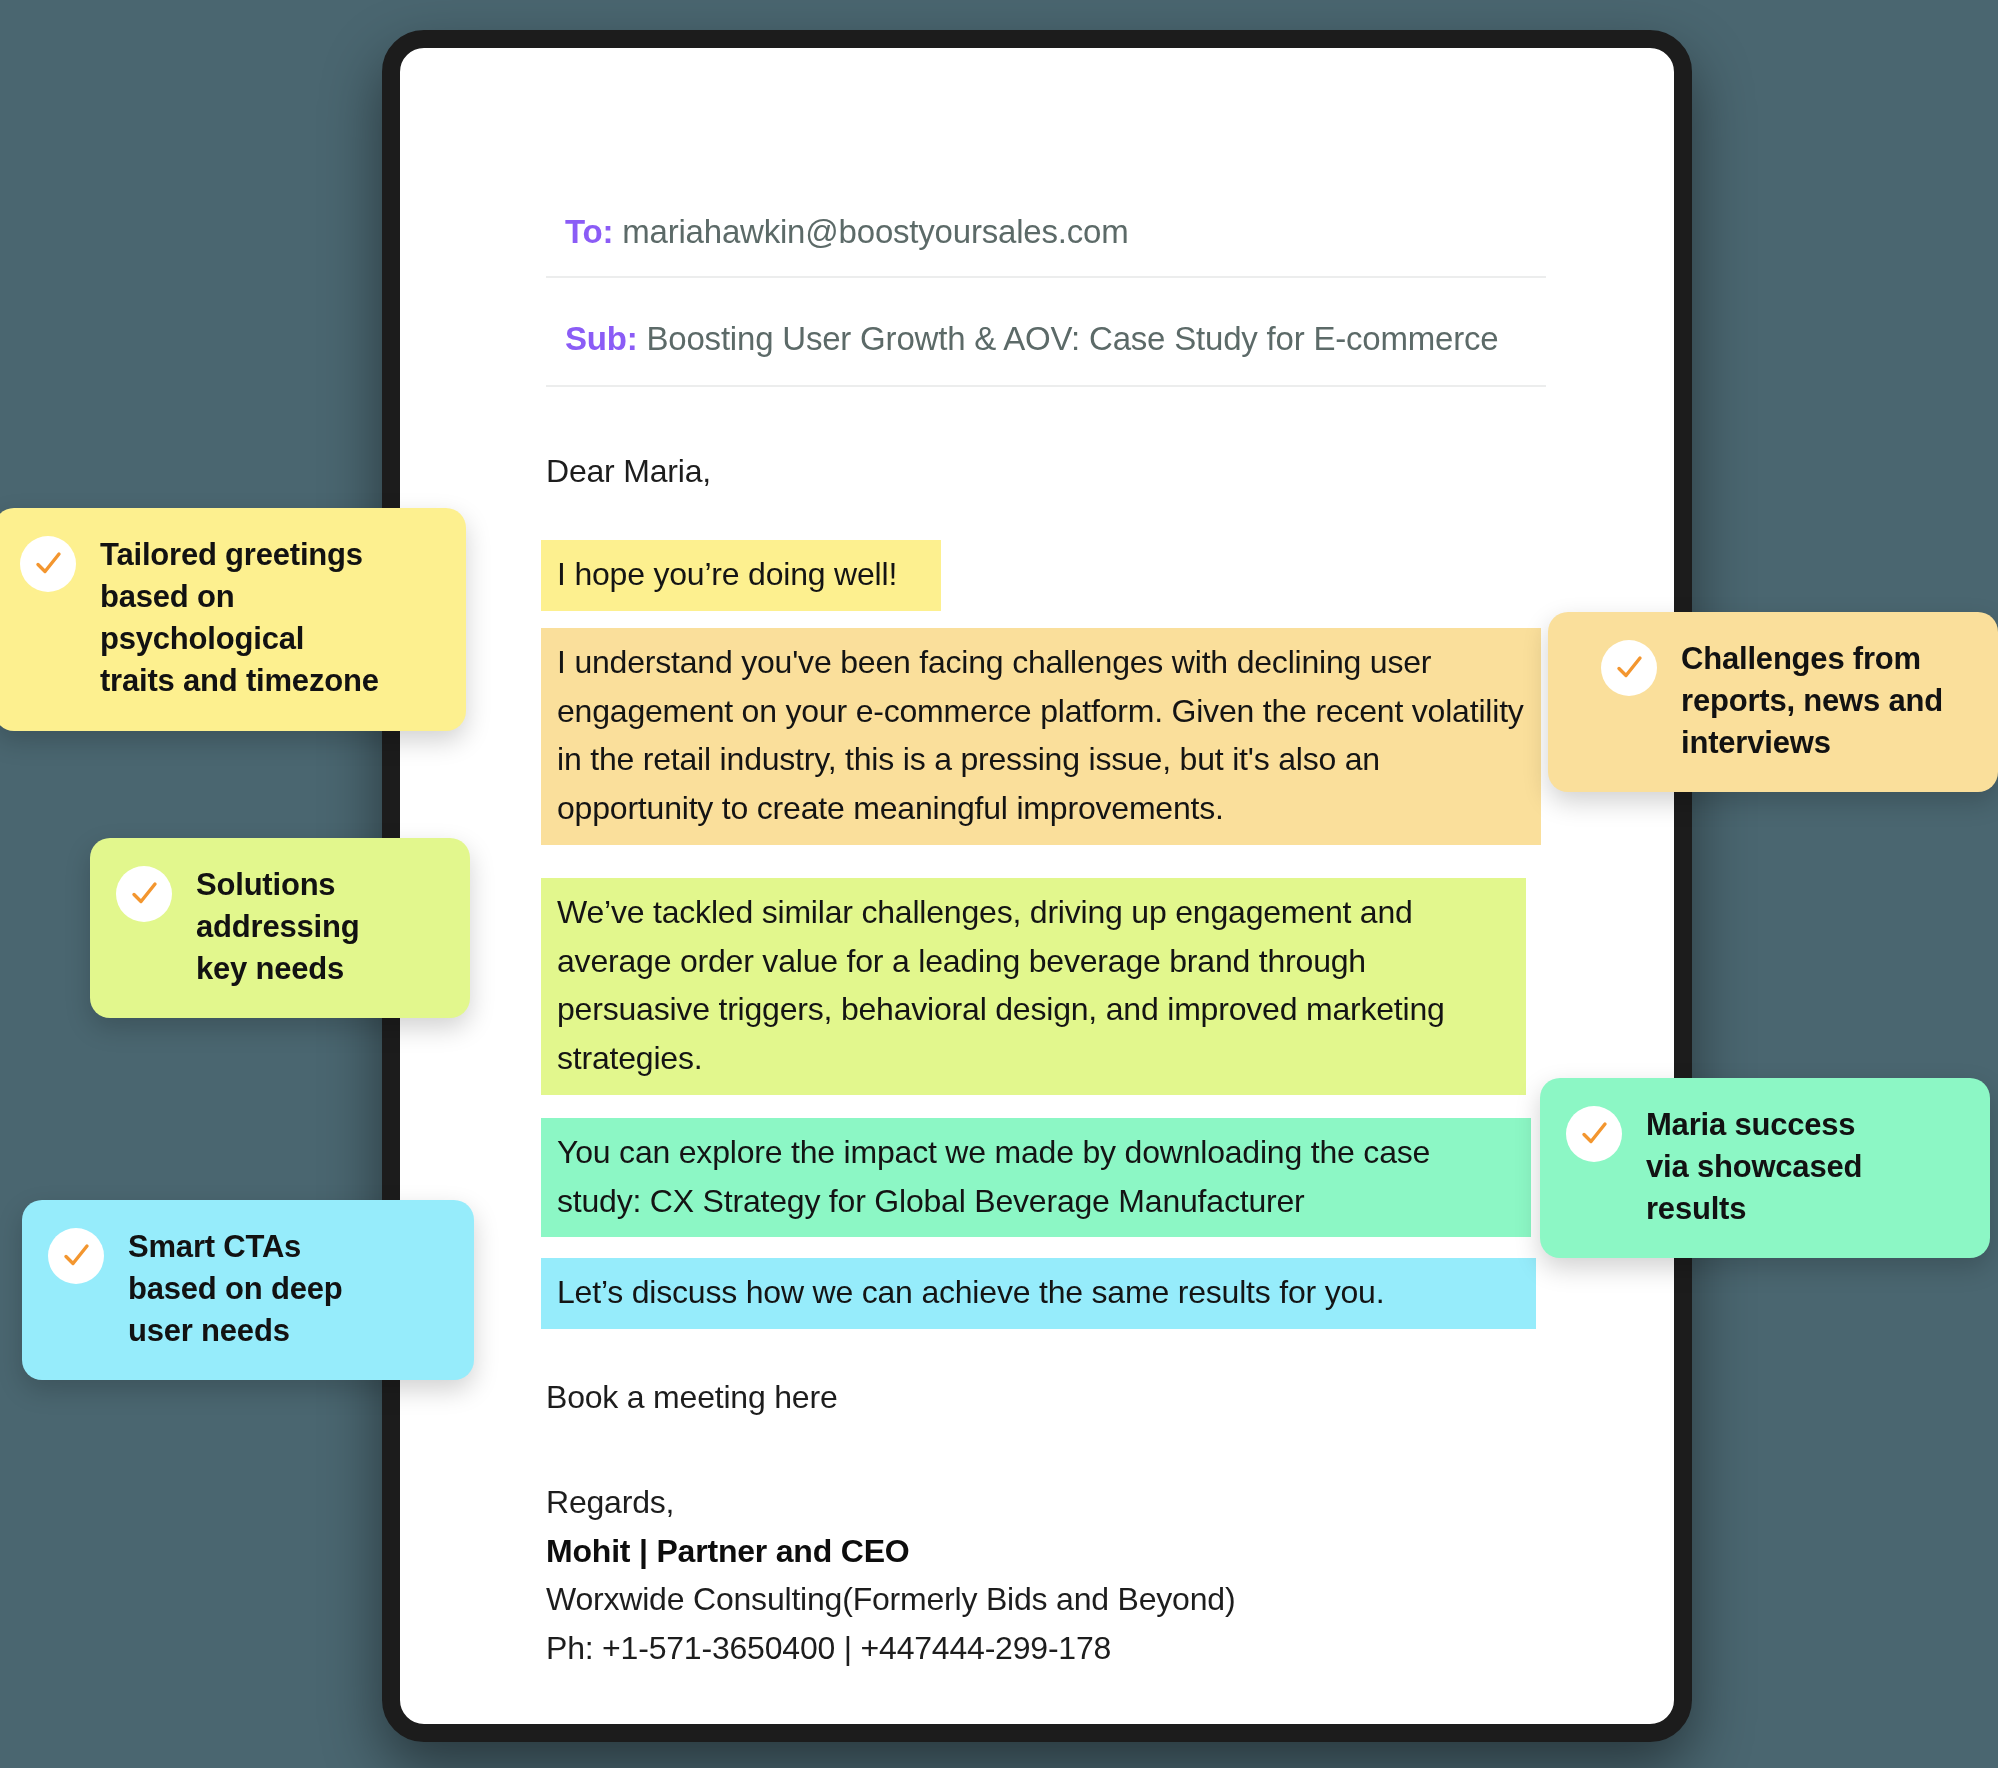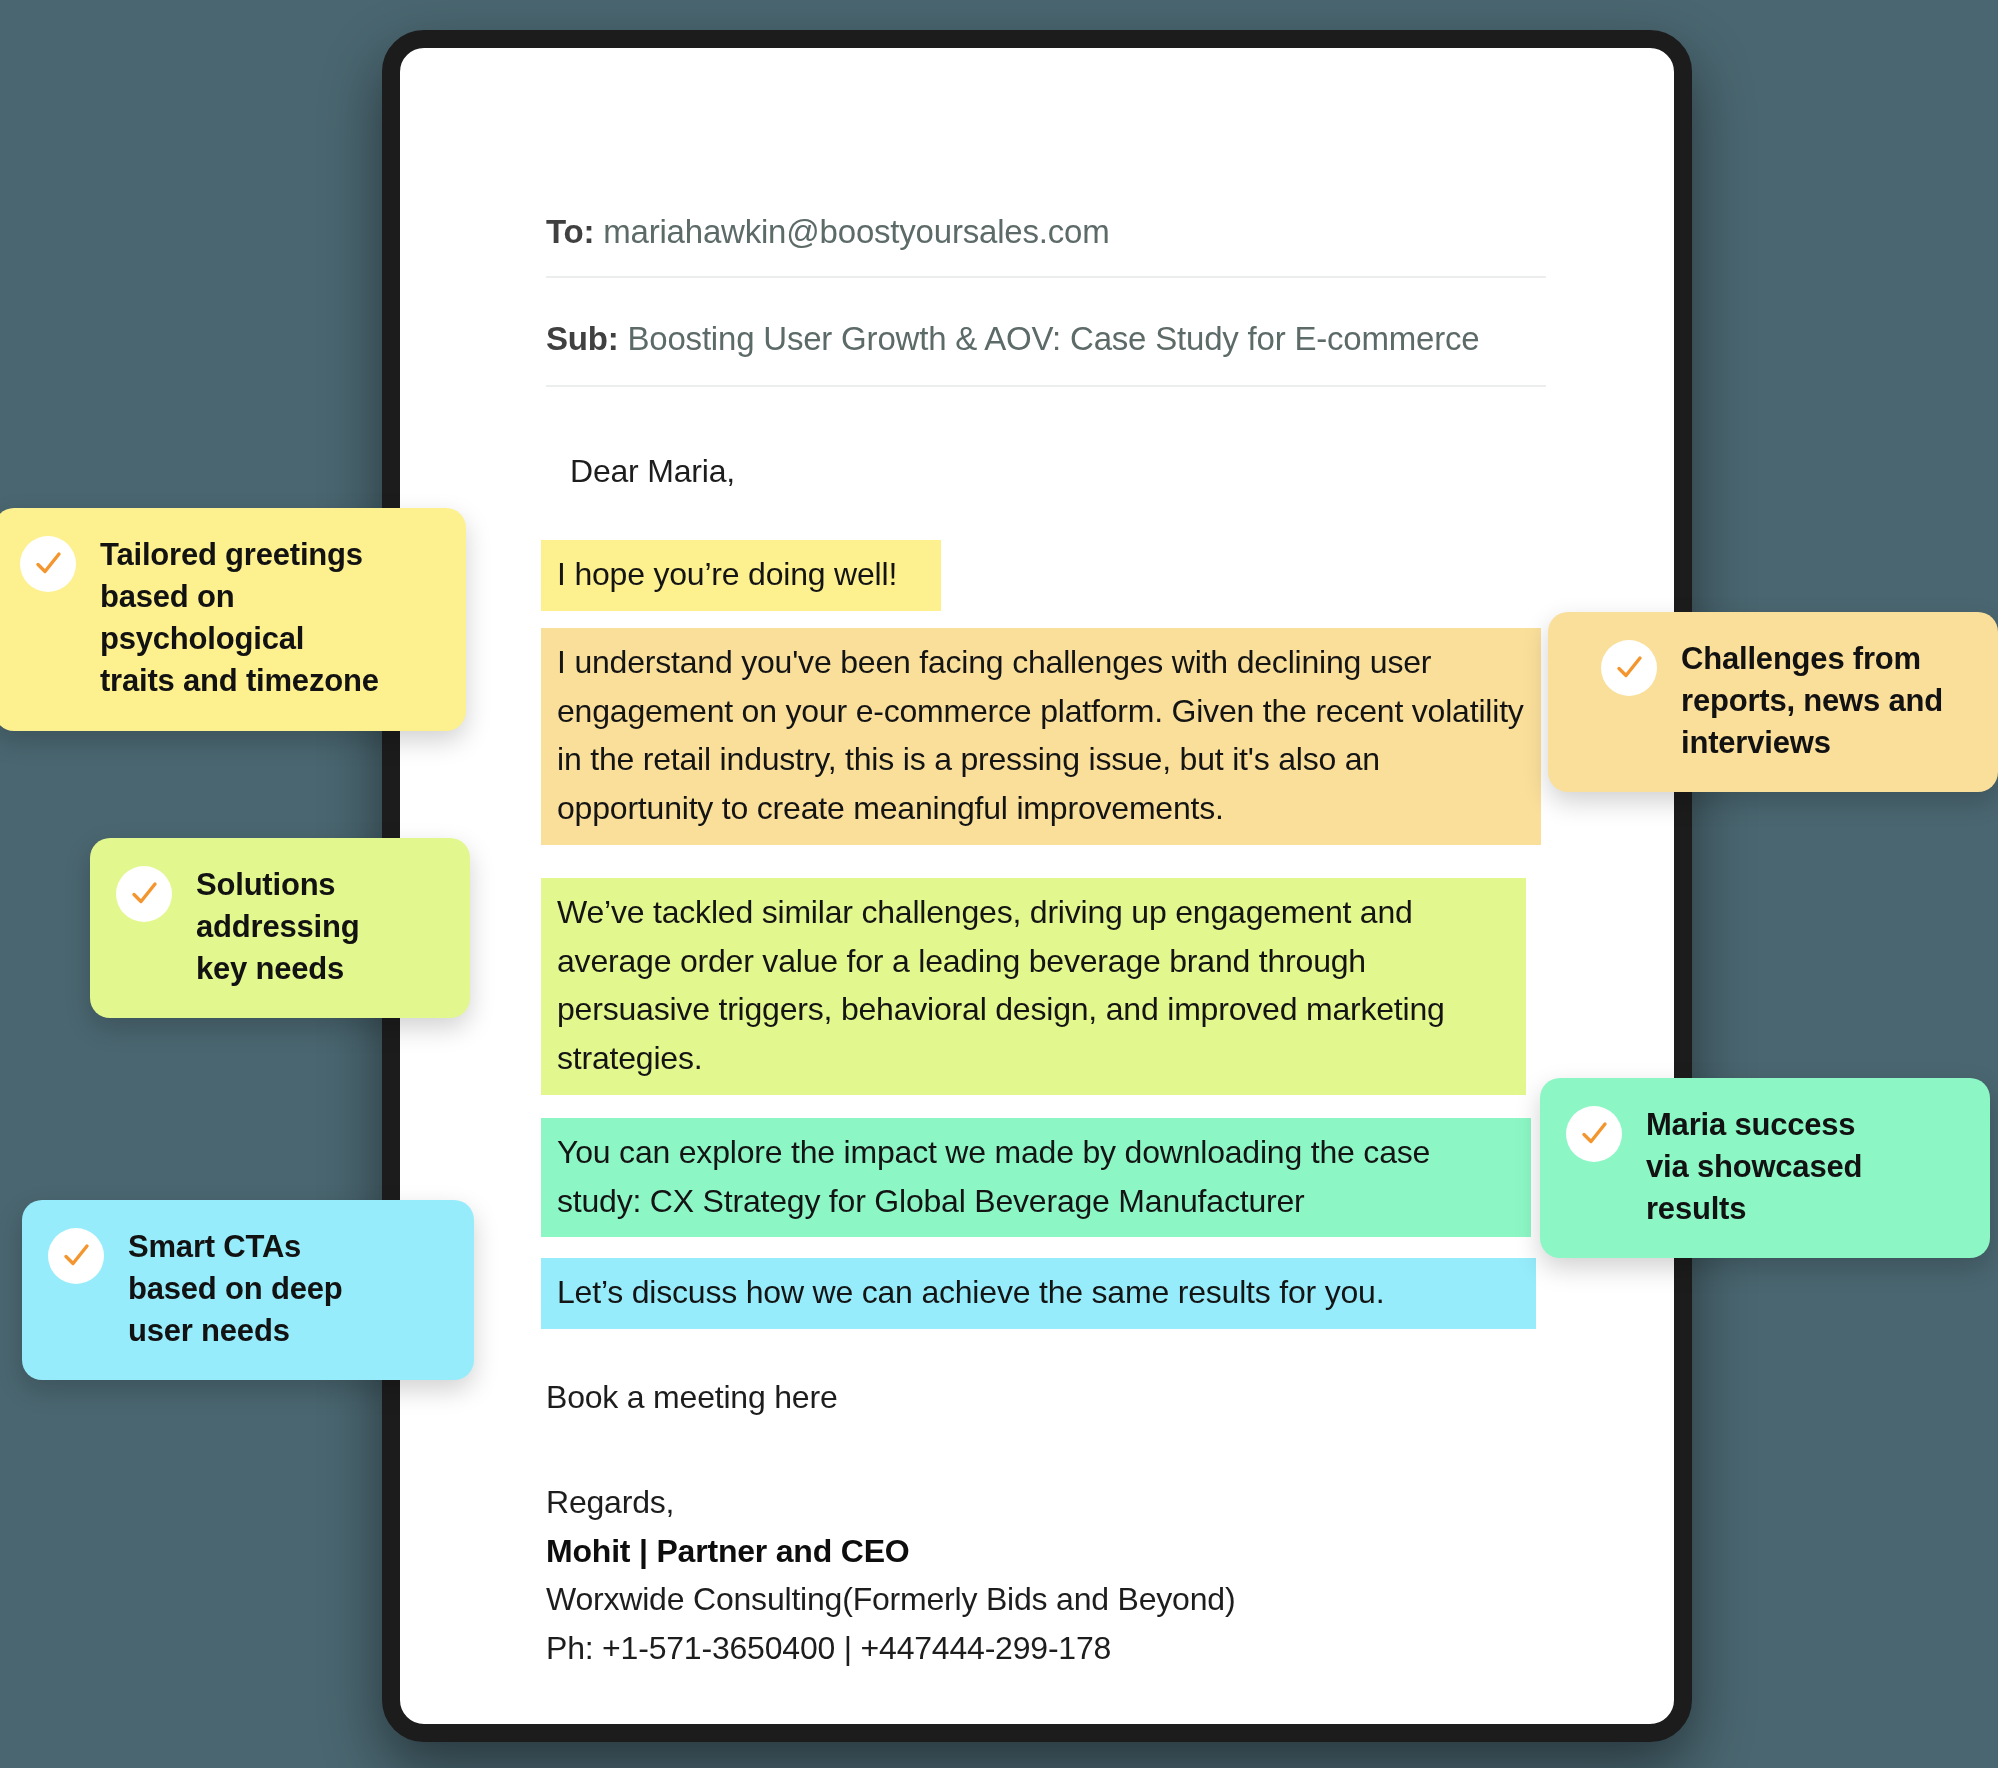--- a/index.html
+++ b/index.html
@@ -37,21 +37,21 @@
   }
 
   .field-row {
     position: absolute;
     left: 146px;
     width: 1000px;
     color: #5c6a68;
     font-size: 33px;
     letter-spacing: -0.2px;
   }
-  .field-row b { color: #404040; font-weight: 700; }
+  .field-row b { color: #8b5cf6; font-weight: 700; margin-left: 19px; }
 
   #to-row  { top: 165px; }
   #sub-row { top: 272px; }
 
   .field-rule {
     position: absolute;
     left: 146px;
     width: 1000px;
     height: 2px;
     background: #eceded;
@@ -61,21 +61,21 @@
 
   .body-line {
     position: absolute;
     left: 146px;
     font-size: 32px;
     color: #1d1d1d;
     letter-spacing: -0.2px;
     line-height: 1.2;
   }
 
-  #greeting { top: 404px; margin-left: 24px; }
+  #greeting { top: 404px; }
 
   
   .hl {
     position: absolute;
     left: 141px;
     font-size: 32px;
     line-height: 1.52;
     color: #141414;
     letter-spacing: -0.2px;
     padding: 10px 11px 12px 16px;

